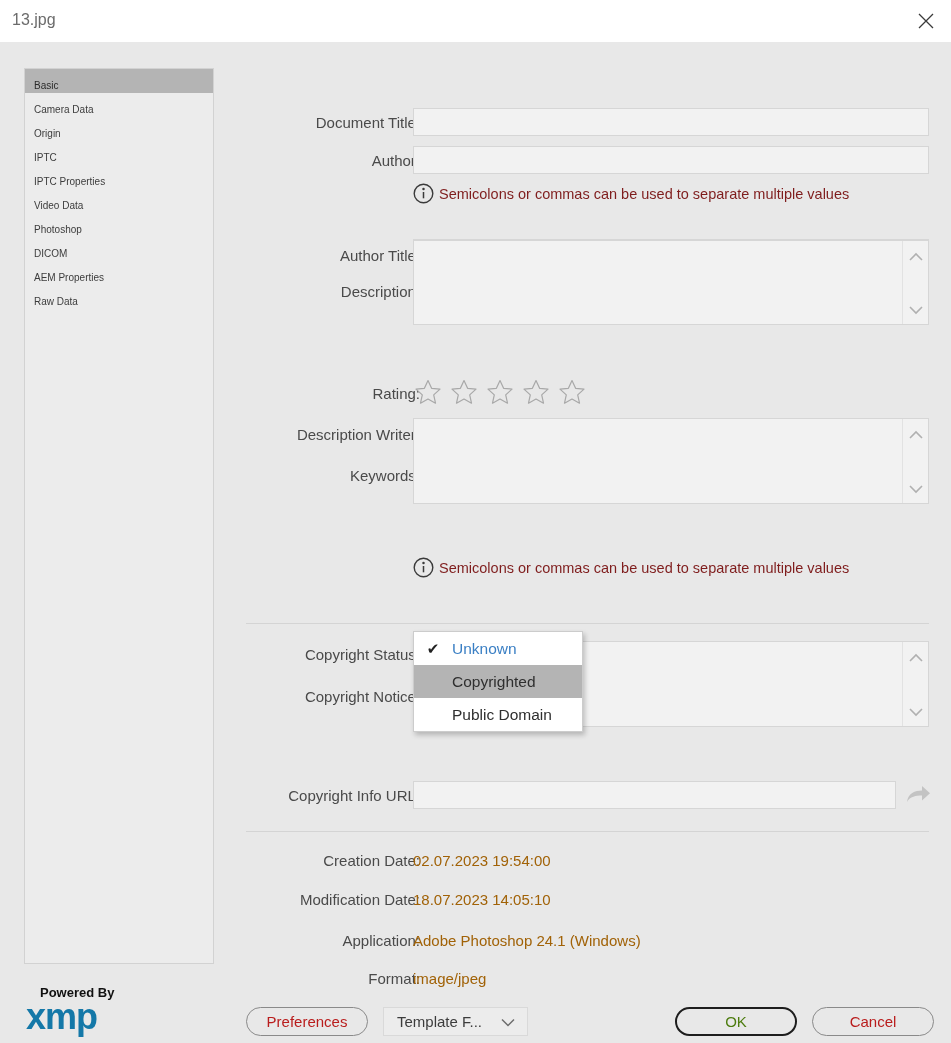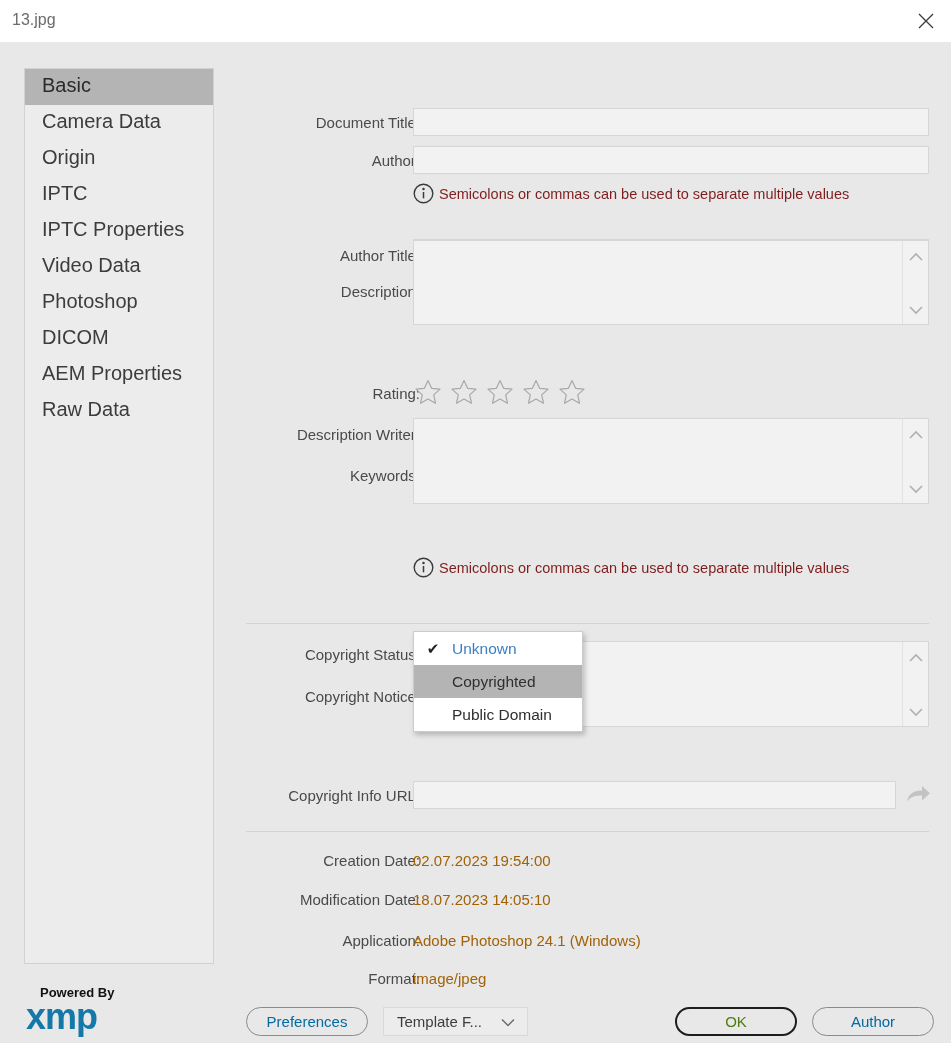--- a/index.html
+++ b/index.html
@@ -51,24 +51,24 @@
   #sidebar {
     position: absolute;
     left: 24px; top: 26px;
     width: 190px; height: 896px;
     background: #ececec;
     border: 1px solid #d2d2d2;
     box-sizing: border-box;
     overflow: hidden;
   }
   .nav-item {
-    height: 36px;
+    height: 24px;
     line-height: 33px;
-    padding-left: 17px;
-    font-size: 20px;
+    padding-left: 9px;
+    font-size: 10px;
     color: #3c3c3c;
     cursor: pointer;
     white-space: nowrap;
   }
   .nav-item.selected {
     background: #b4b4b4;
     color: #2b2b2b;
   }
 
   
@@ -231,21 +231,21 @@
     align-items: center;
     justify-content: center;
     font-size: 15px;
     cursor: pointer;
     pointer-events: auto;
   }
   .btn.pill {
     border-radius: 17px;
     background: #e8e8e8;
     border: 1px solid #8a8a8a;
-    color: #0369a1;
+    color: #b91c1c;
   }
   .btn.pill.default {
     border: 2px solid #1d1d1d;
     color: #4d7c0f;
   }
   .btn.rect {
     background: #ececec;
     border: 1px solid #d9d9d9;
     color: #3c3c3c;
     justify-content: flex-start;
@@ -466,15 +466,15 @@
           <path d="M1 1 L7 7 L13 1" stroke="#6d6d6d" stroke-width="1.5" fill="none"></path>
         </svg>
     </span>
   </div>
 
   <div class="btn pill default" style="left:675px; top:1007px; width:122px; height:29px;">
     <span>OK</span>
   </div>
 
   <div class="btn pill" style="left:812px; top:1007px; width:122px; height:29px;">
-    <span>Author</span>
+    <span>Cancel</span>
   </div>
 </div>
 
 </body></html>

